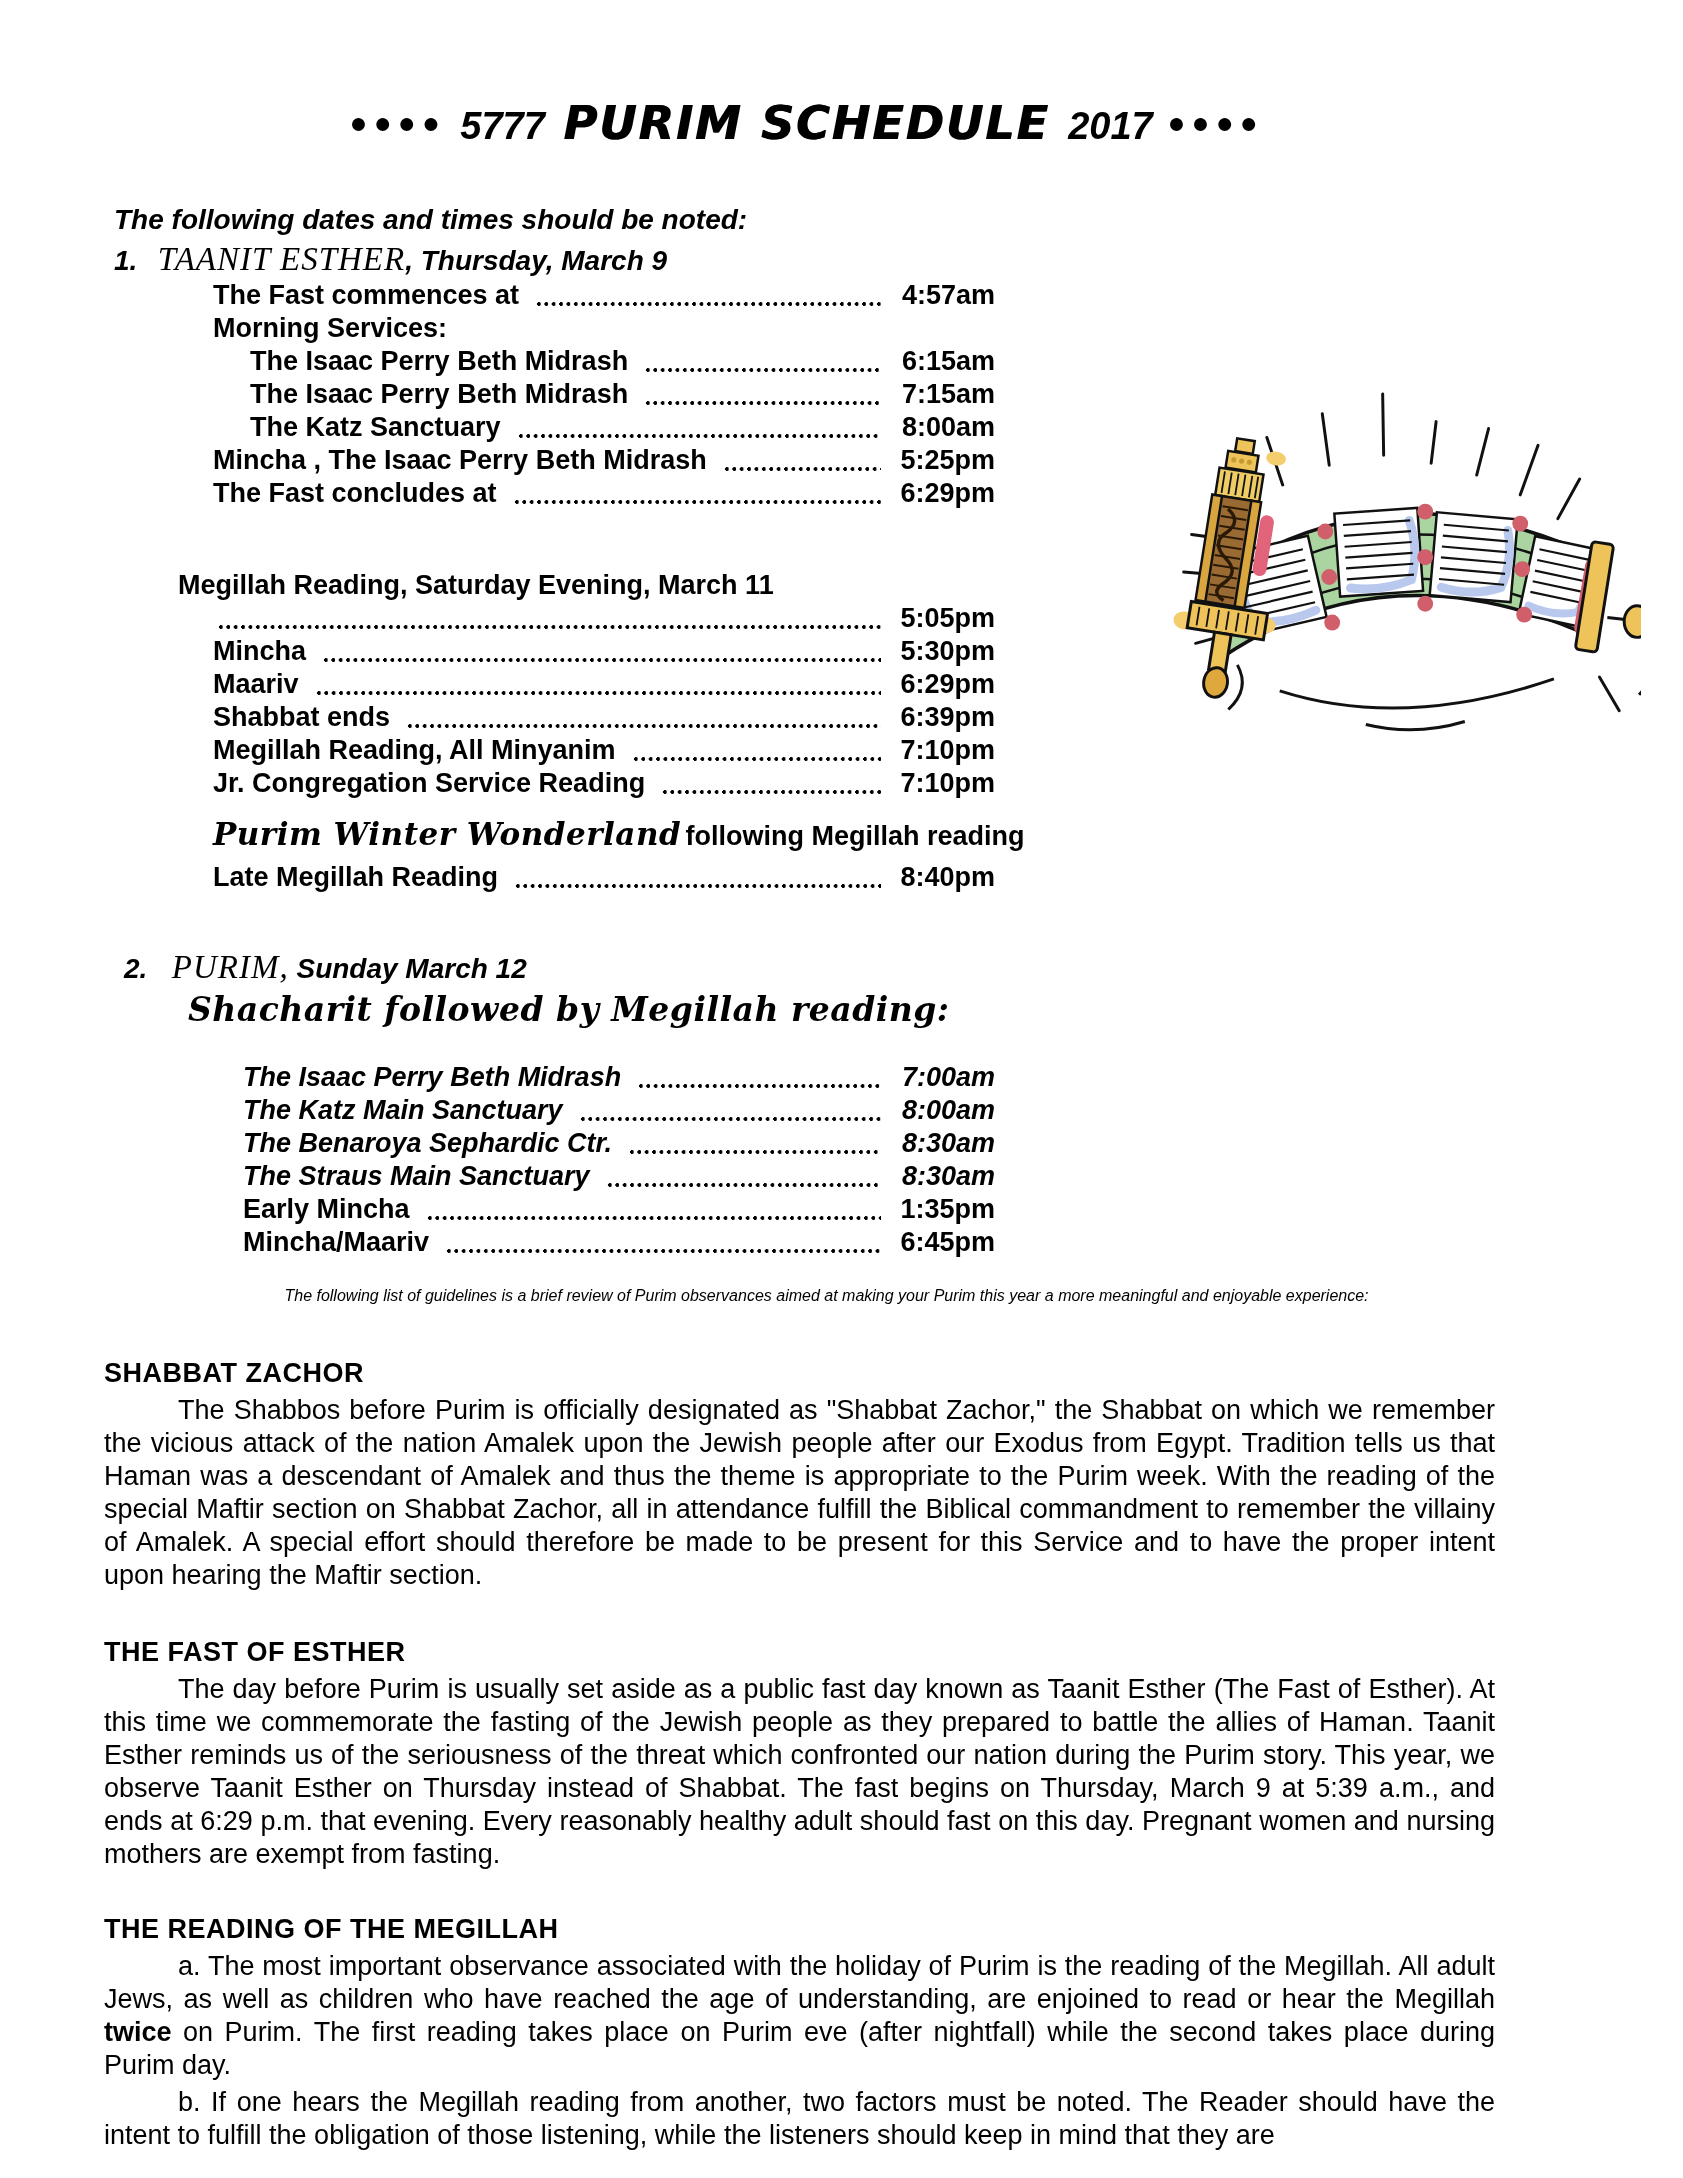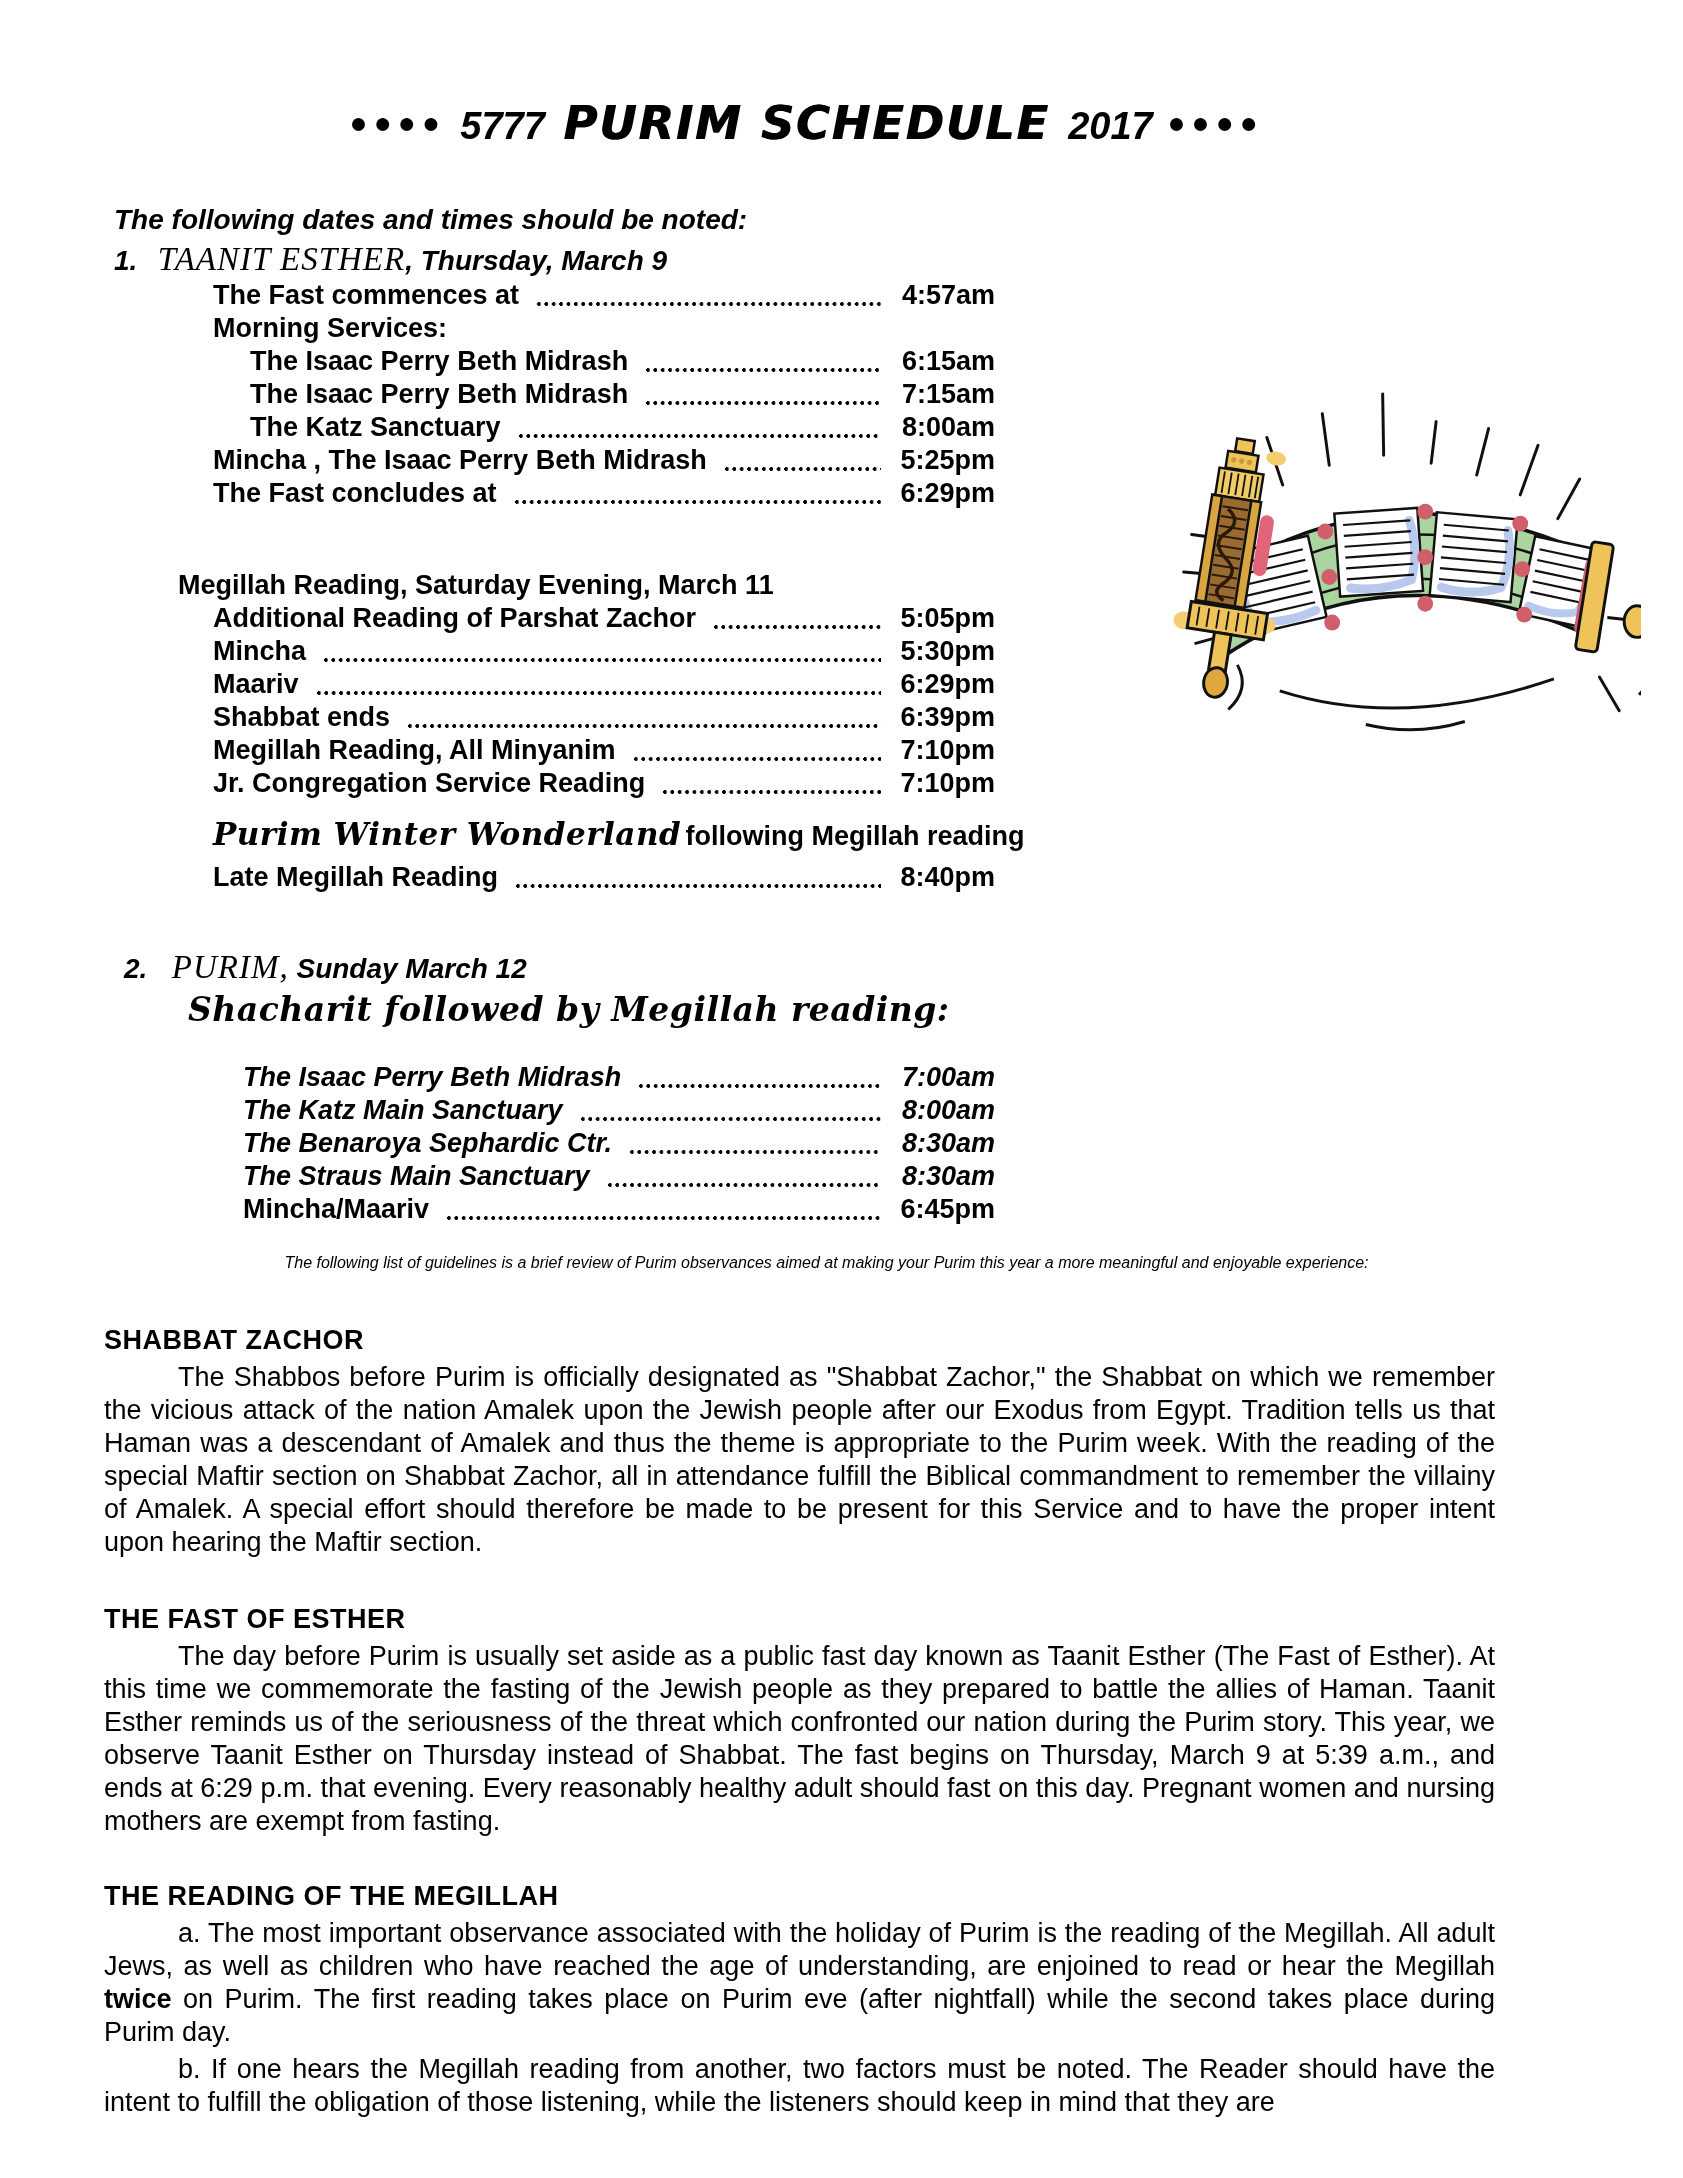--- a/index.html
+++ b/index.html
@@ -134,21 +134,20 @@
     <div class="row ind1">
       <span class="lbl">The Fast concludes at</span>
       <span class="leader"></span>
       <span class="time">6:29pm</span>
     </div>
   </div>
 
   <div class="meg-head">Megillah Reading, Saturday Evening, March 11</div>
   <div class="sched">
     <div class="row ind1">
-      <span class="lbl">Additional Reading of Parshat Zachor</span>
       <span class="leader"></span>
       <span class="time">5:05pm</span>
     </div>
     <div class="row ind1">
       <span class="lbl">Mincha</span>
       <span class="leader"></span>
       <span class="time">5:30pm</span>
     </div>
     <div class="row ind1">
       <span class="lbl">Maariv</span>
@@ -203,20 +202,25 @@
     </div>
     <div class="row ind3 it">
       <span class="lbl">The Benaroya Sephardic Ctr.</span>
       <span class="leader"></span>
       <span class="time">8:30am</span>
     </div>
     <div class="row ind3 it">
       <span class="lbl">The Straus Main Sanctuary</span>
       <span class="leader"></span>
       <span class="time">8:30am</span>
+    </div>
+    <div class="row ind3">
+      <span class="lbl">Early Mincha</span>
+      <span class="leader"></span>
+      <span class="time">1:35pm</span>
     </div>
     <div class="row ind3">
       <span class="lbl">Mincha/Maariv</span>
       <span class="leader"></span>
       <span class="time">6:45pm</span>
     </div>
   </div>
 
   <div class="guide">The following list of guidelines is a brief review of Purim observances aimed at making your Purim this year a more meaningful and enjoyable experience:</div>
 

